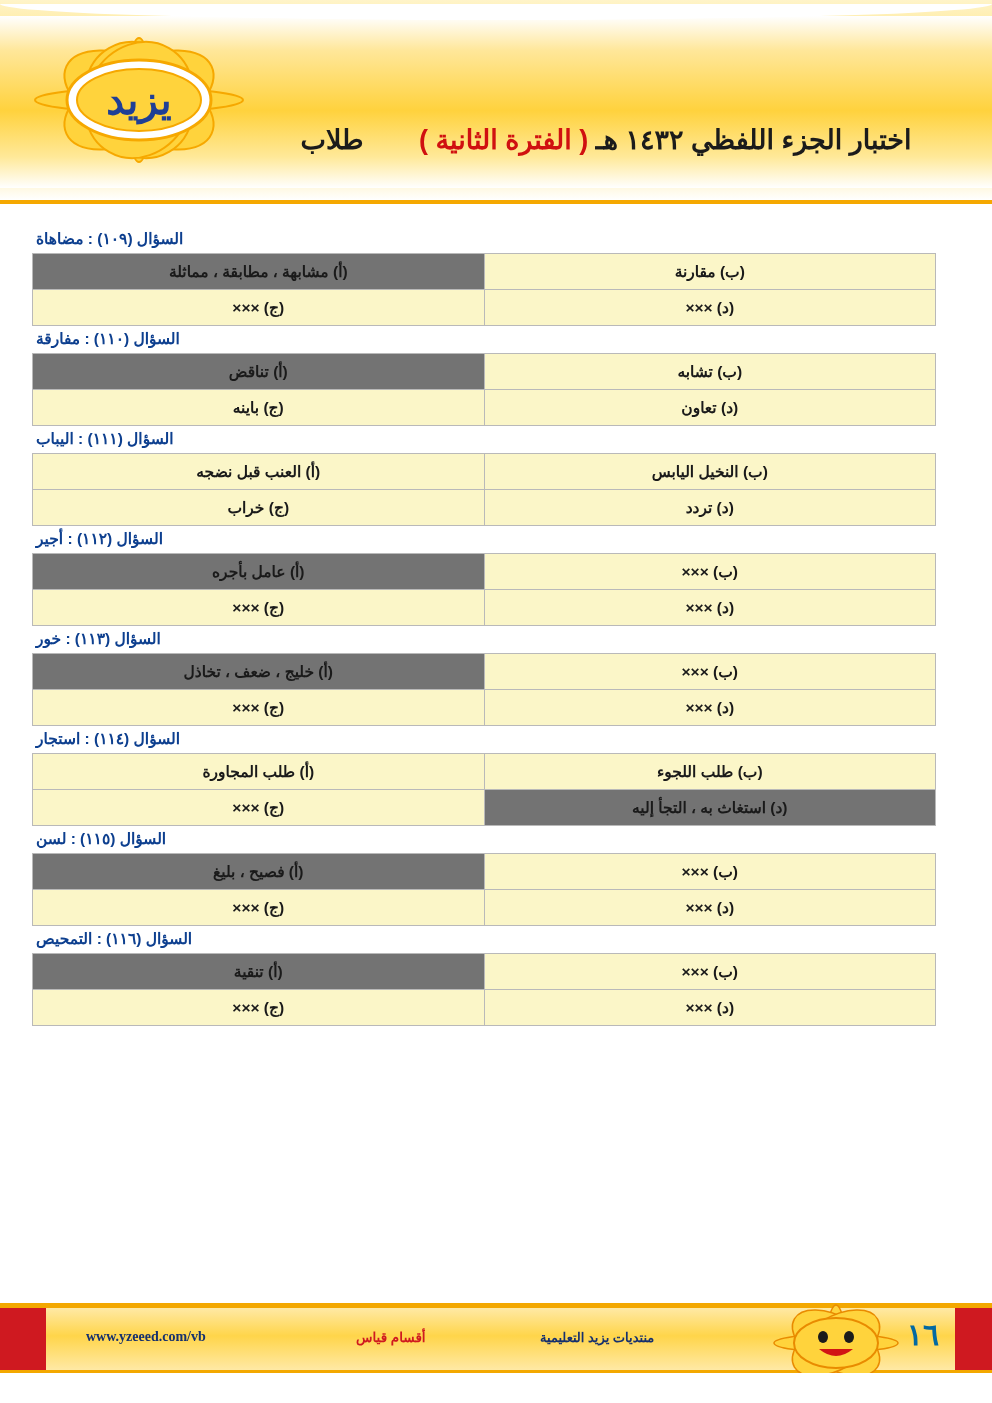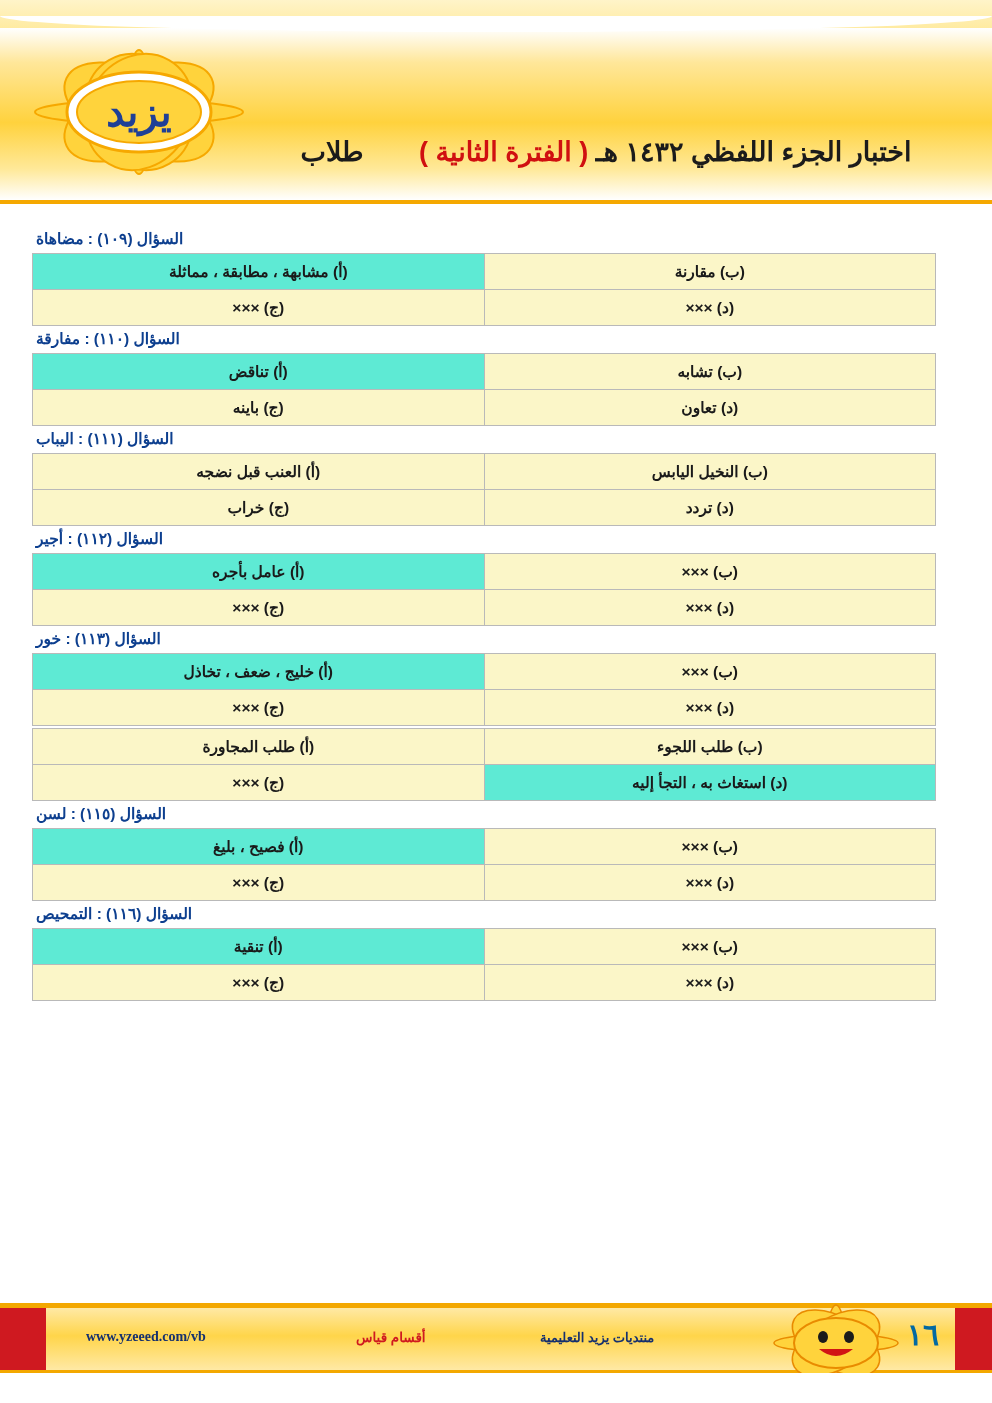--- a/index.html
+++ b/index.html
@@ -25,21 +25,21 @@
   }
   .header {
     position: relative;
     height: 200px;
     background: linear-gradient(180deg, #fff4c9 0%, #ffe27a 28%, #fdd23f 52%, #ffe68e 76%, #ffffff 100%);
     border-bottom: 4px solid #f5a800;
     overflow: hidden;
   }
   .header-inner {
     position: absolute;
-    left: 0; right: 0; top: 16px;
+    left: 0; right: 0; top: 4px;
     height: 196px;
     padding-left: 12px;
   }
   .header-white-top {
     position: absolute;
     top: 0; left: 0; right: 0;
     height: 16px;
     background: #ffffff;
     border-radius: 0 0 50% 50% / 0 0 100% 100%;
   }
@@ -101,21 +101,21 @@
     height: 31px;
     text-align: center;
     vertical-align: middle;
     font-size: 15.5px;
     font-weight: bold;
     color: #1a1a1a;
     background: #fbf6c8;
     padding: 2px 6px;
   }
   table.opts td.correct {
-    background: #5eead4;
+    background: #737373;
   }
   .xxx { letter-spacing: 1px; }
 
   
   .footer {
     position: absolute;
     bottom: 0;
     left: 0;
     width: 992px;
     height: 100px;
@@ -308,20 +308,21 @@
         <td class="xxx">(ب) ×××</td>
         <td class="correct">(أ) خليج ، ضعف ، تخاذل</td>
       </tr>
       <tr>
         <td class="xxx">(د) ×××</td>
         <td class="xxx">(ج) ×××</td>
       </tr>
     </tbody>
       </table>
 
+    <div class="q-label">السؤال (١١٤) : استجار</div>
     <table class="opts">
       <tbody>
           <tr>
         <td>(ب) طلب اللجوء</td>
         <td>(أ) طلب المجاورة</td>
       </tr>
       <tr>
         <td class="correct">(د) استغاث به ، التجأ إليه</td>
         <td class="xxx">(ج) ×××</td>
       </tr>

